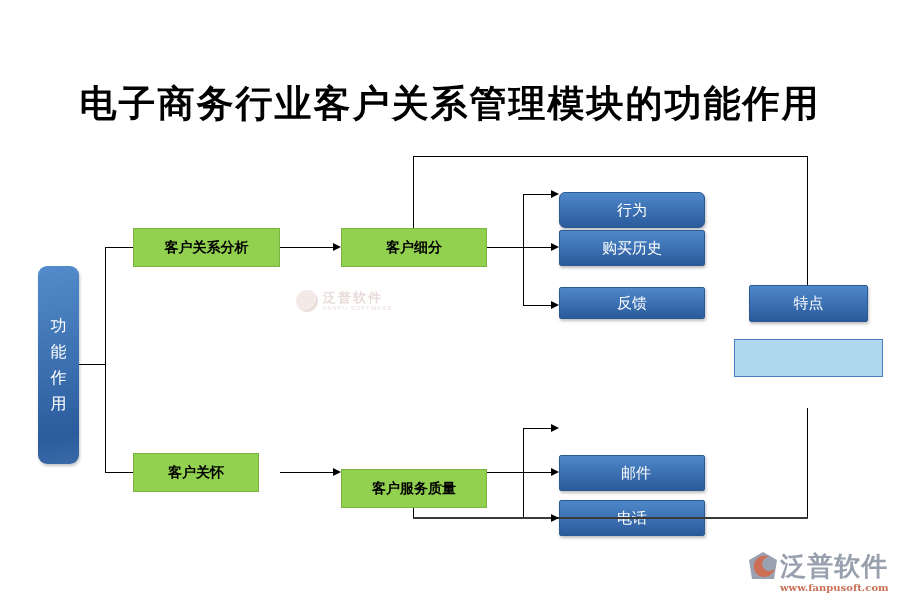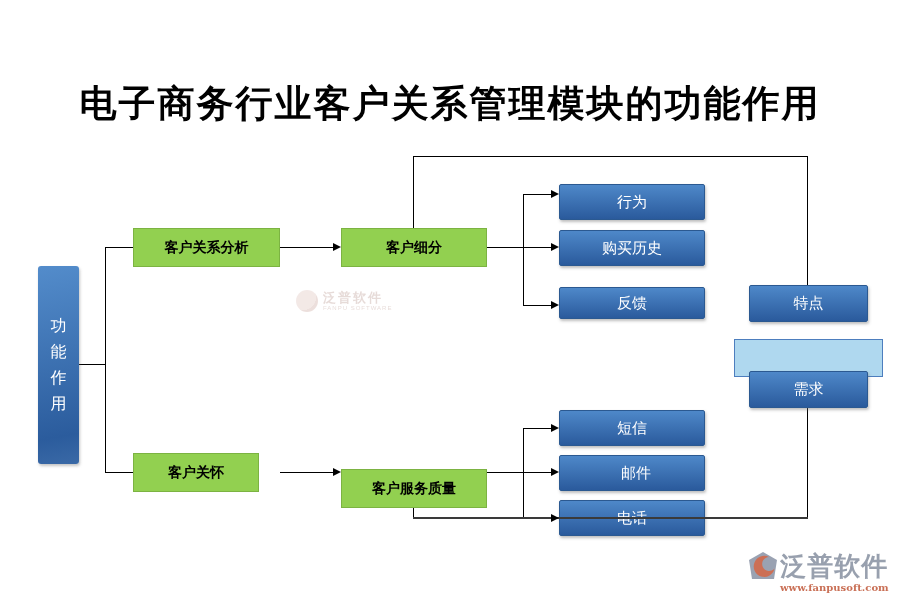--- a/index.html
+++ b/index.html
@@ -15,21 +15,21 @@
           border-right:4px solid transparent;border-top:8px solid #000;}
   
   .green-box{position:absolute;background:#92D050;border:1px solid #7CB342;box-sizing:border-box;
           display:flex;align-items:center;justify-content:center;font-weight:bold;font-size:14px;color:#000;z-index:2;}
   .blue-box{position:absolute;background:linear-gradient(180deg,#4E88C9 0%,#2A5A9C 100%);
           border:1px solid #2B5991;border-radius:2px;box-sizing:border-box;
           box-shadow:1px 2px 3px rgba(110,110,110,.45);
           display:flex;align-items:center;justify-content:center;color:#fff;font-size:15px;z-index:2;}
   .root-box{position:absolute;left:38px;top:266px;width:41px;height:198px;
           background:linear-gradient(170deg,#538CCB 0%,#2B5C9D 85%,#3A69A6 100%);
-          border-radius:3px;box-shadow:1px 2px 3px rgba(110,110,110,.4);
+          border-radius:9px;box-shadow:1px 2px 3px rgba(110,110,110,.4);
           display:flex;align-items:center;justify-content:center;z-index:2;}
   .root-box span{display:block;width:18px;font-size:16px;line-height:26px;color:#fff;
           word-break:break-all;text-align:center;}
   .lightblue-box{position:absolute;left:734px;top:339px;width:149px;height:38px;
           background:#AFD8EF;border:1px solid #4D7EBE;box-sizing:border-box;z-index:3;}
   
   .watermark{position:absolute;left:296px;top:290px;display:flex;align-items:center;gap:5px;
           opacity:.30;z-index:1;}
   .wm-mark{width:22px;height:22px;border-radius:50%;
           background:radial-gradient(circle at 35% 35%, #d8b8b0 0 60%, #c3988e 61% 100%);}
@@ -96,41 +96,35 @@
   <div class="green-box" style="left:341px;top:228px;width:146px;height:39px;">
     <span>客户细分</span>
   </div>
   <div class="green-box" style="left:133px;top:453px;width:126px;height:39px;">
     <span>客户关怀</span>
   </div>
   <div class="green-box" style="left:341px;top:453px;width:146px;height:39px;margin-top:16px;">
     <span>客户服务质量</span>
   </div>
 
-  <div class="blue-box" style="left:559px;top:184px;width:146px;height:36px;">
+  <div class="blue-box" style="left:559px;top:192px;width:146px;height:36px;border-radius:6px;">
     <span>行为</span>
   </div>
   <div class="blue-box" style="left:559px;top:230px;width:146px;height:36px;">
     <span>购买历史</span>
   </div>
   <div class="blue-box" style="left:559px;top:287px;width:146px;height:32px;">
     <span>反馈</span>
   </div>
 
   <div class="blue-box" style="left:749px;top:285px;width:119px;height:37px;z-index:2;">
     <span>特点</span>
   </div>
   <div class="lightblue-box"></div>
-  <div class="blue-box" style="left:749px;top:371px;width:119px;height:37px;z-index:4;">
-    <span>需求</span>
-  </div>
 
-  <div class="blue-box" style="left:559px;top:410px;width:146px;height:36px;">
-    <span>短信</span>
-  </div>
   <div class="blue-box" style="left:559px;top:455px;width:146px;height:36px;padding-left:8px;">
     <span>邮件</span>
   </div>
   <div class="blue-box" style="left:559px;top:500px;width:146px;height:36px;">
     <span>电话</span>
   </div>
 
   <div class="watermark">
     <div class="wm-mark"></div>
     <div class="wm-texts">

